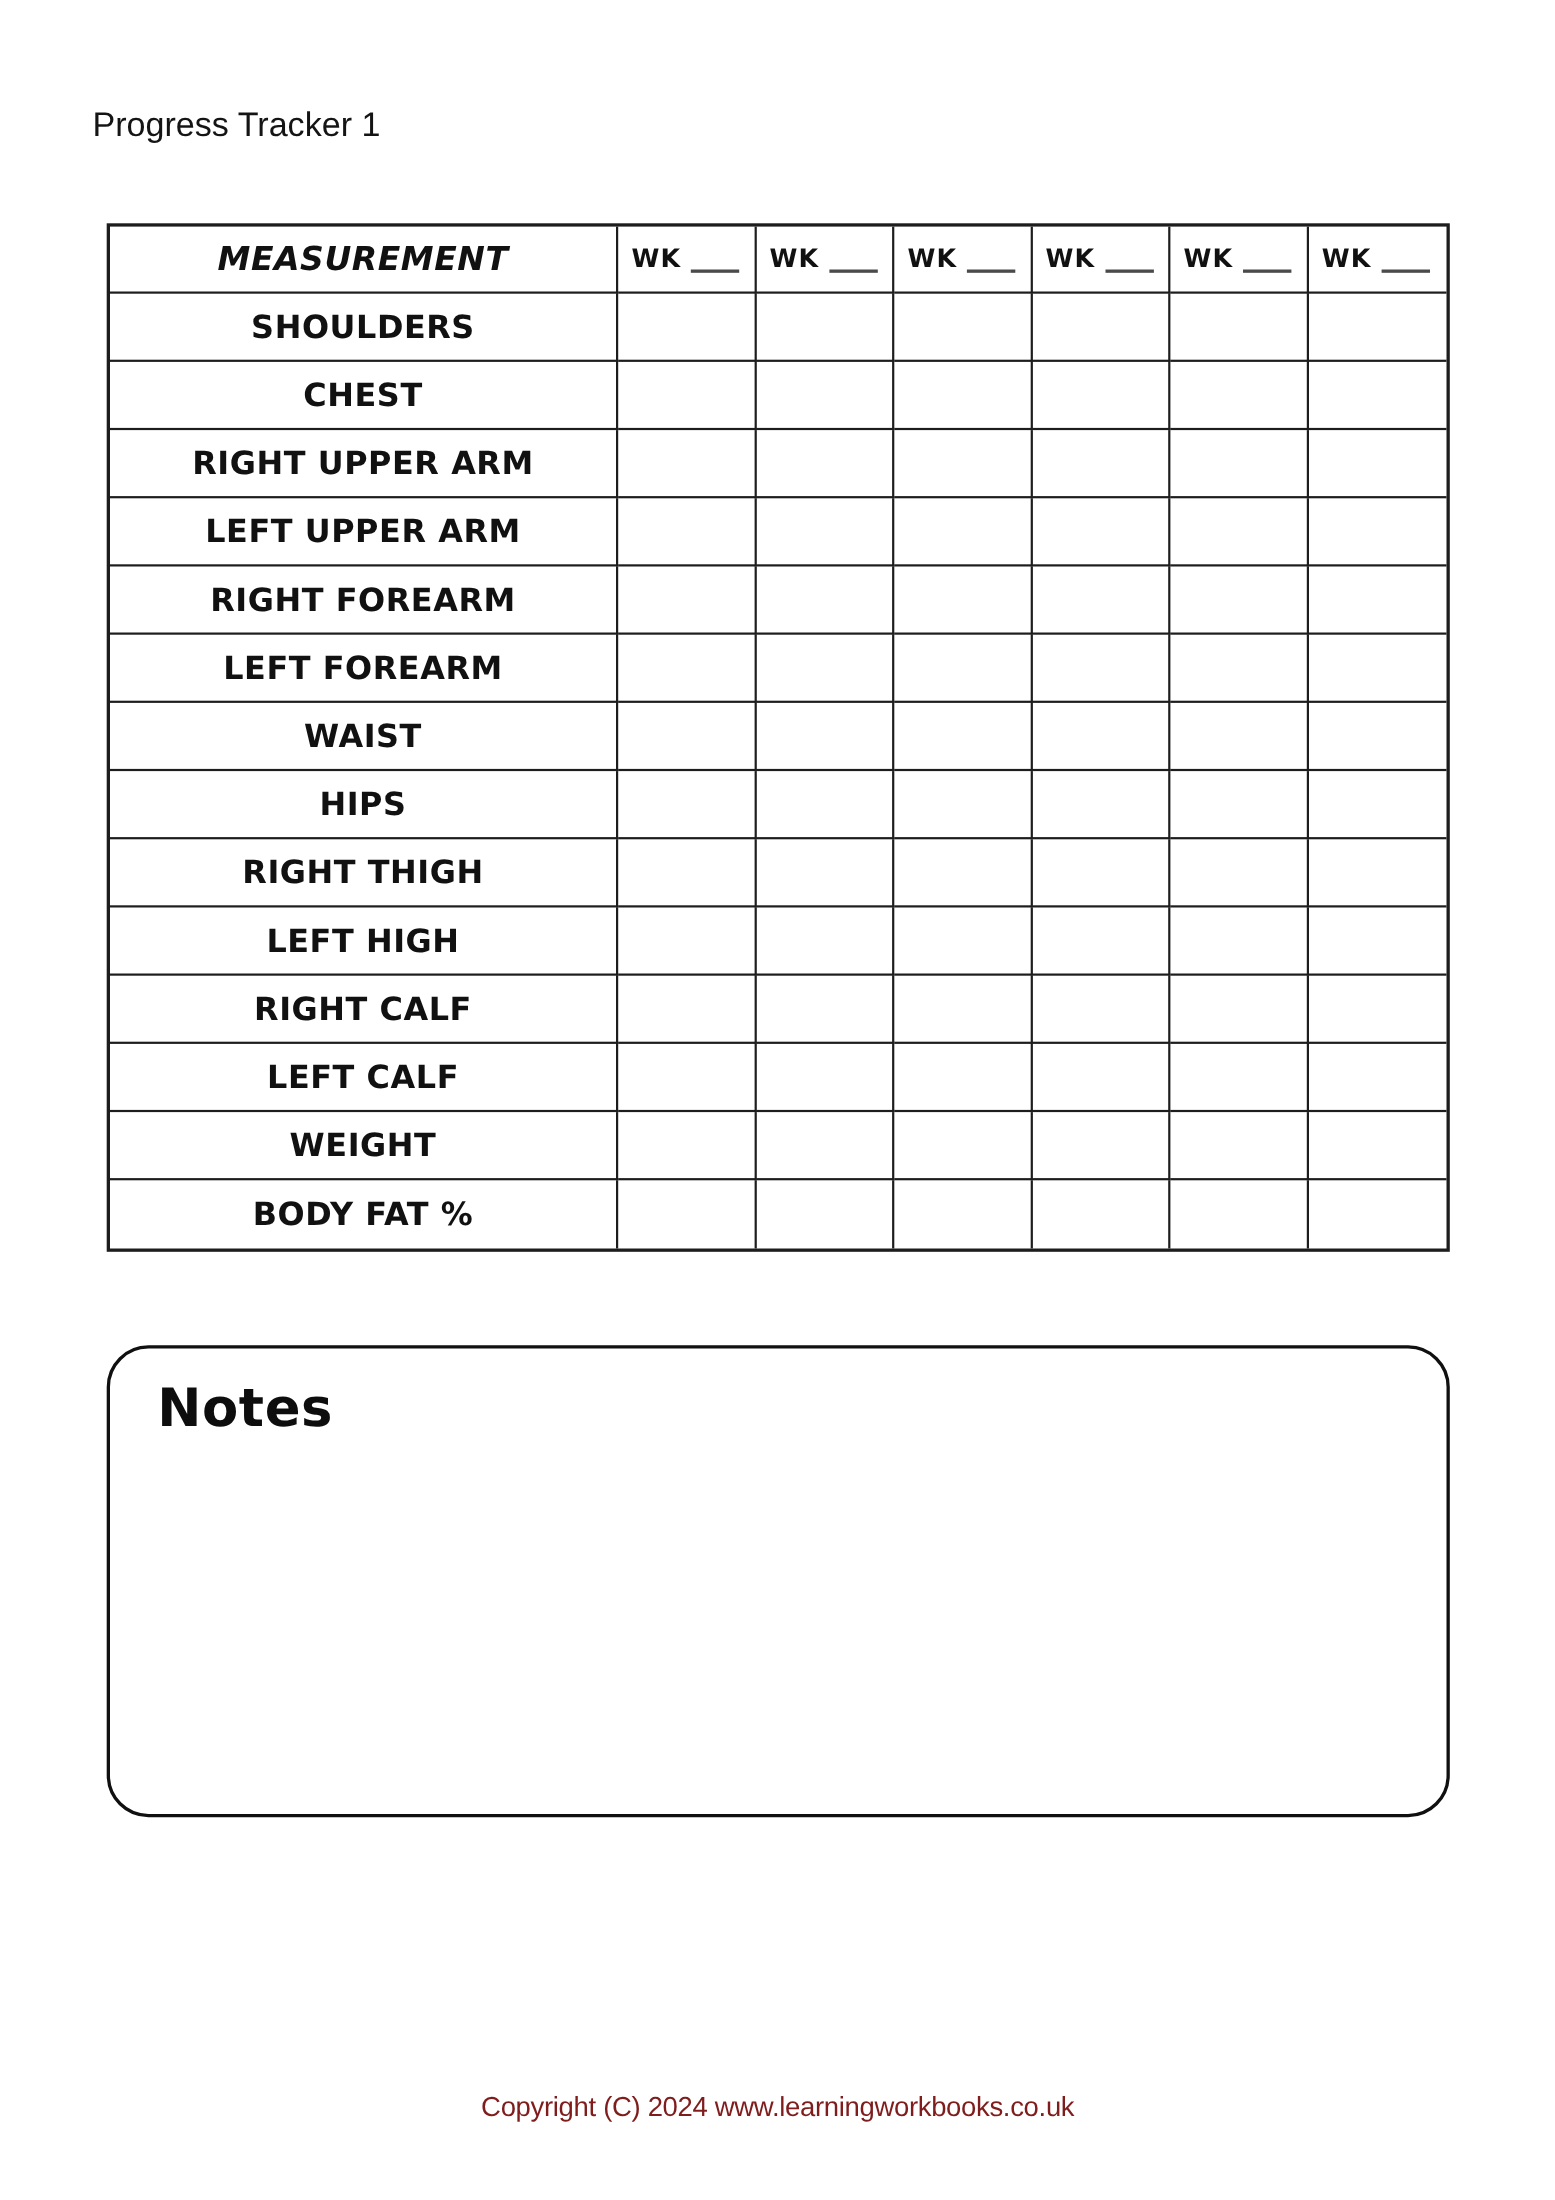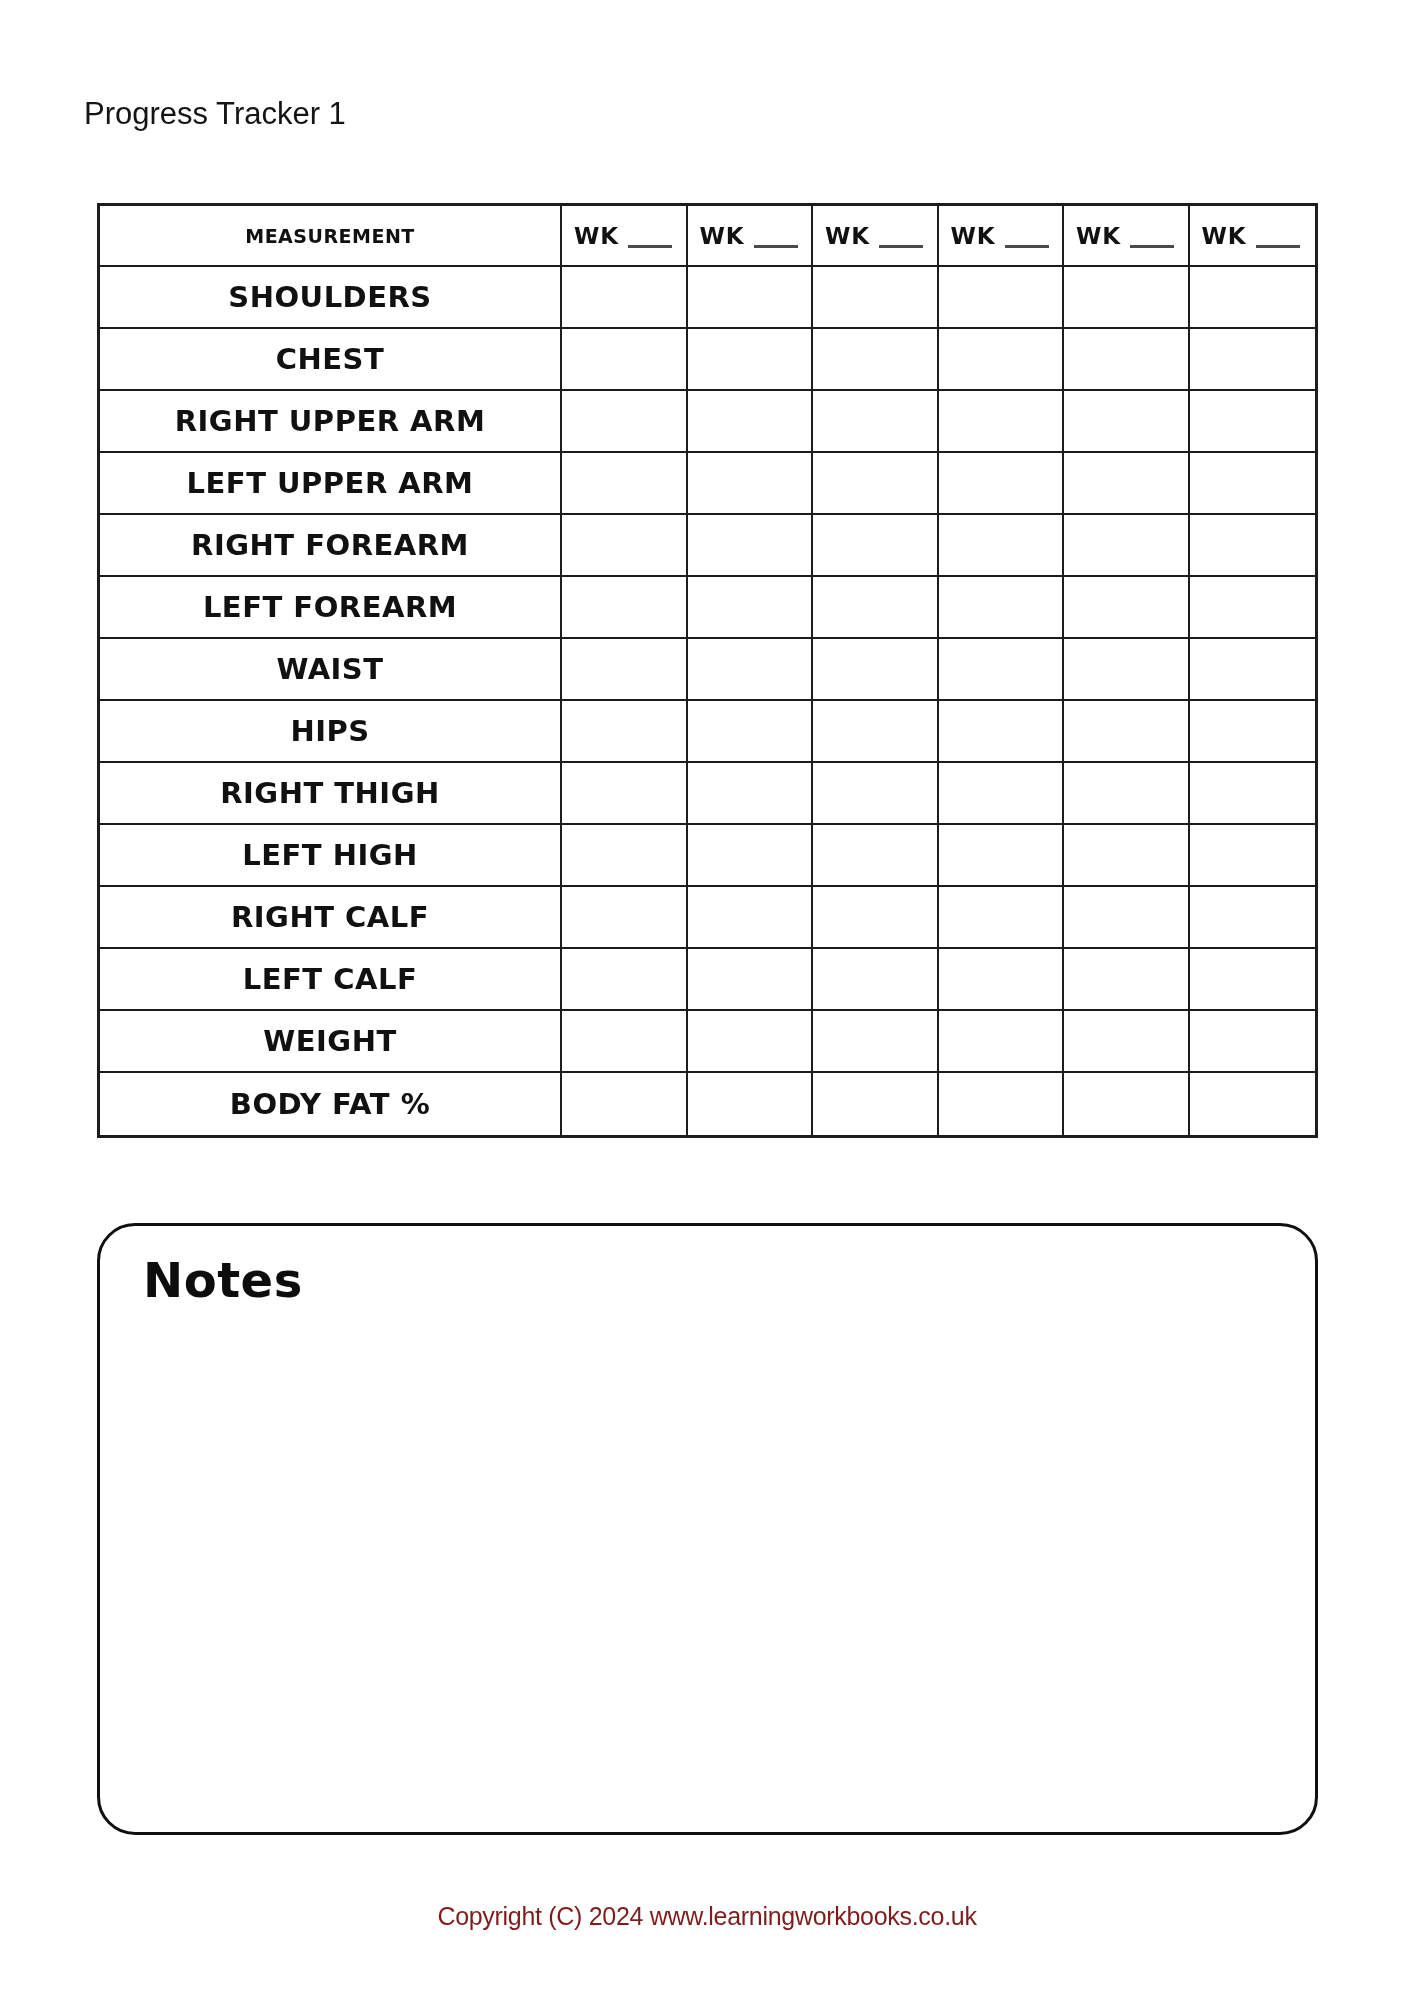--- a/index.html
+++ b/index.html
@@ -47,24 +47,25 @@
     display: flex;
     align-items: center;
     justify-content: center;
     overflow: hidden;
     box-sizing: border-box;
   }
   .m-table > .cell:nth-child(7n) { border-right: none; }
   .m-table > .cell:nth-last-child(-n+7) { border-bottom: none; }
 
   .head-measurement {
-    font-size: 19px;
+    font-size: 30px;
     font-weight: bold;
     letter-spacing: 0.5px;
     white-space: nowrap;
+    font-style: italic;
   }
   .head-wk {
     justify-content: flex-start;
     padding-left: 12px;
   }
   .wk-text {
     font-size: 23px;
     font-weight: bold;
     letter-spacing: 1px;
   }
@@ -82,21 +83,21 @@
     letter-spacing: 0.5px;
     white-space: nowrap;
   }
 
   
   .notes-box {
     position: absolute;
     left: 97px;
     top: 1223px;
     width: 1221px;
-    height: 612px;
+    height: 429px;
     border: 3px solid #101010;
     border-radius: 38px;
     background: #ffffff;
     box-sizing: border-box;
   }
   .notes-heading {
     margin: 0;
     padding: 26px 0 0 43px;
     font-size: 48px;
     font-weight: bold;

